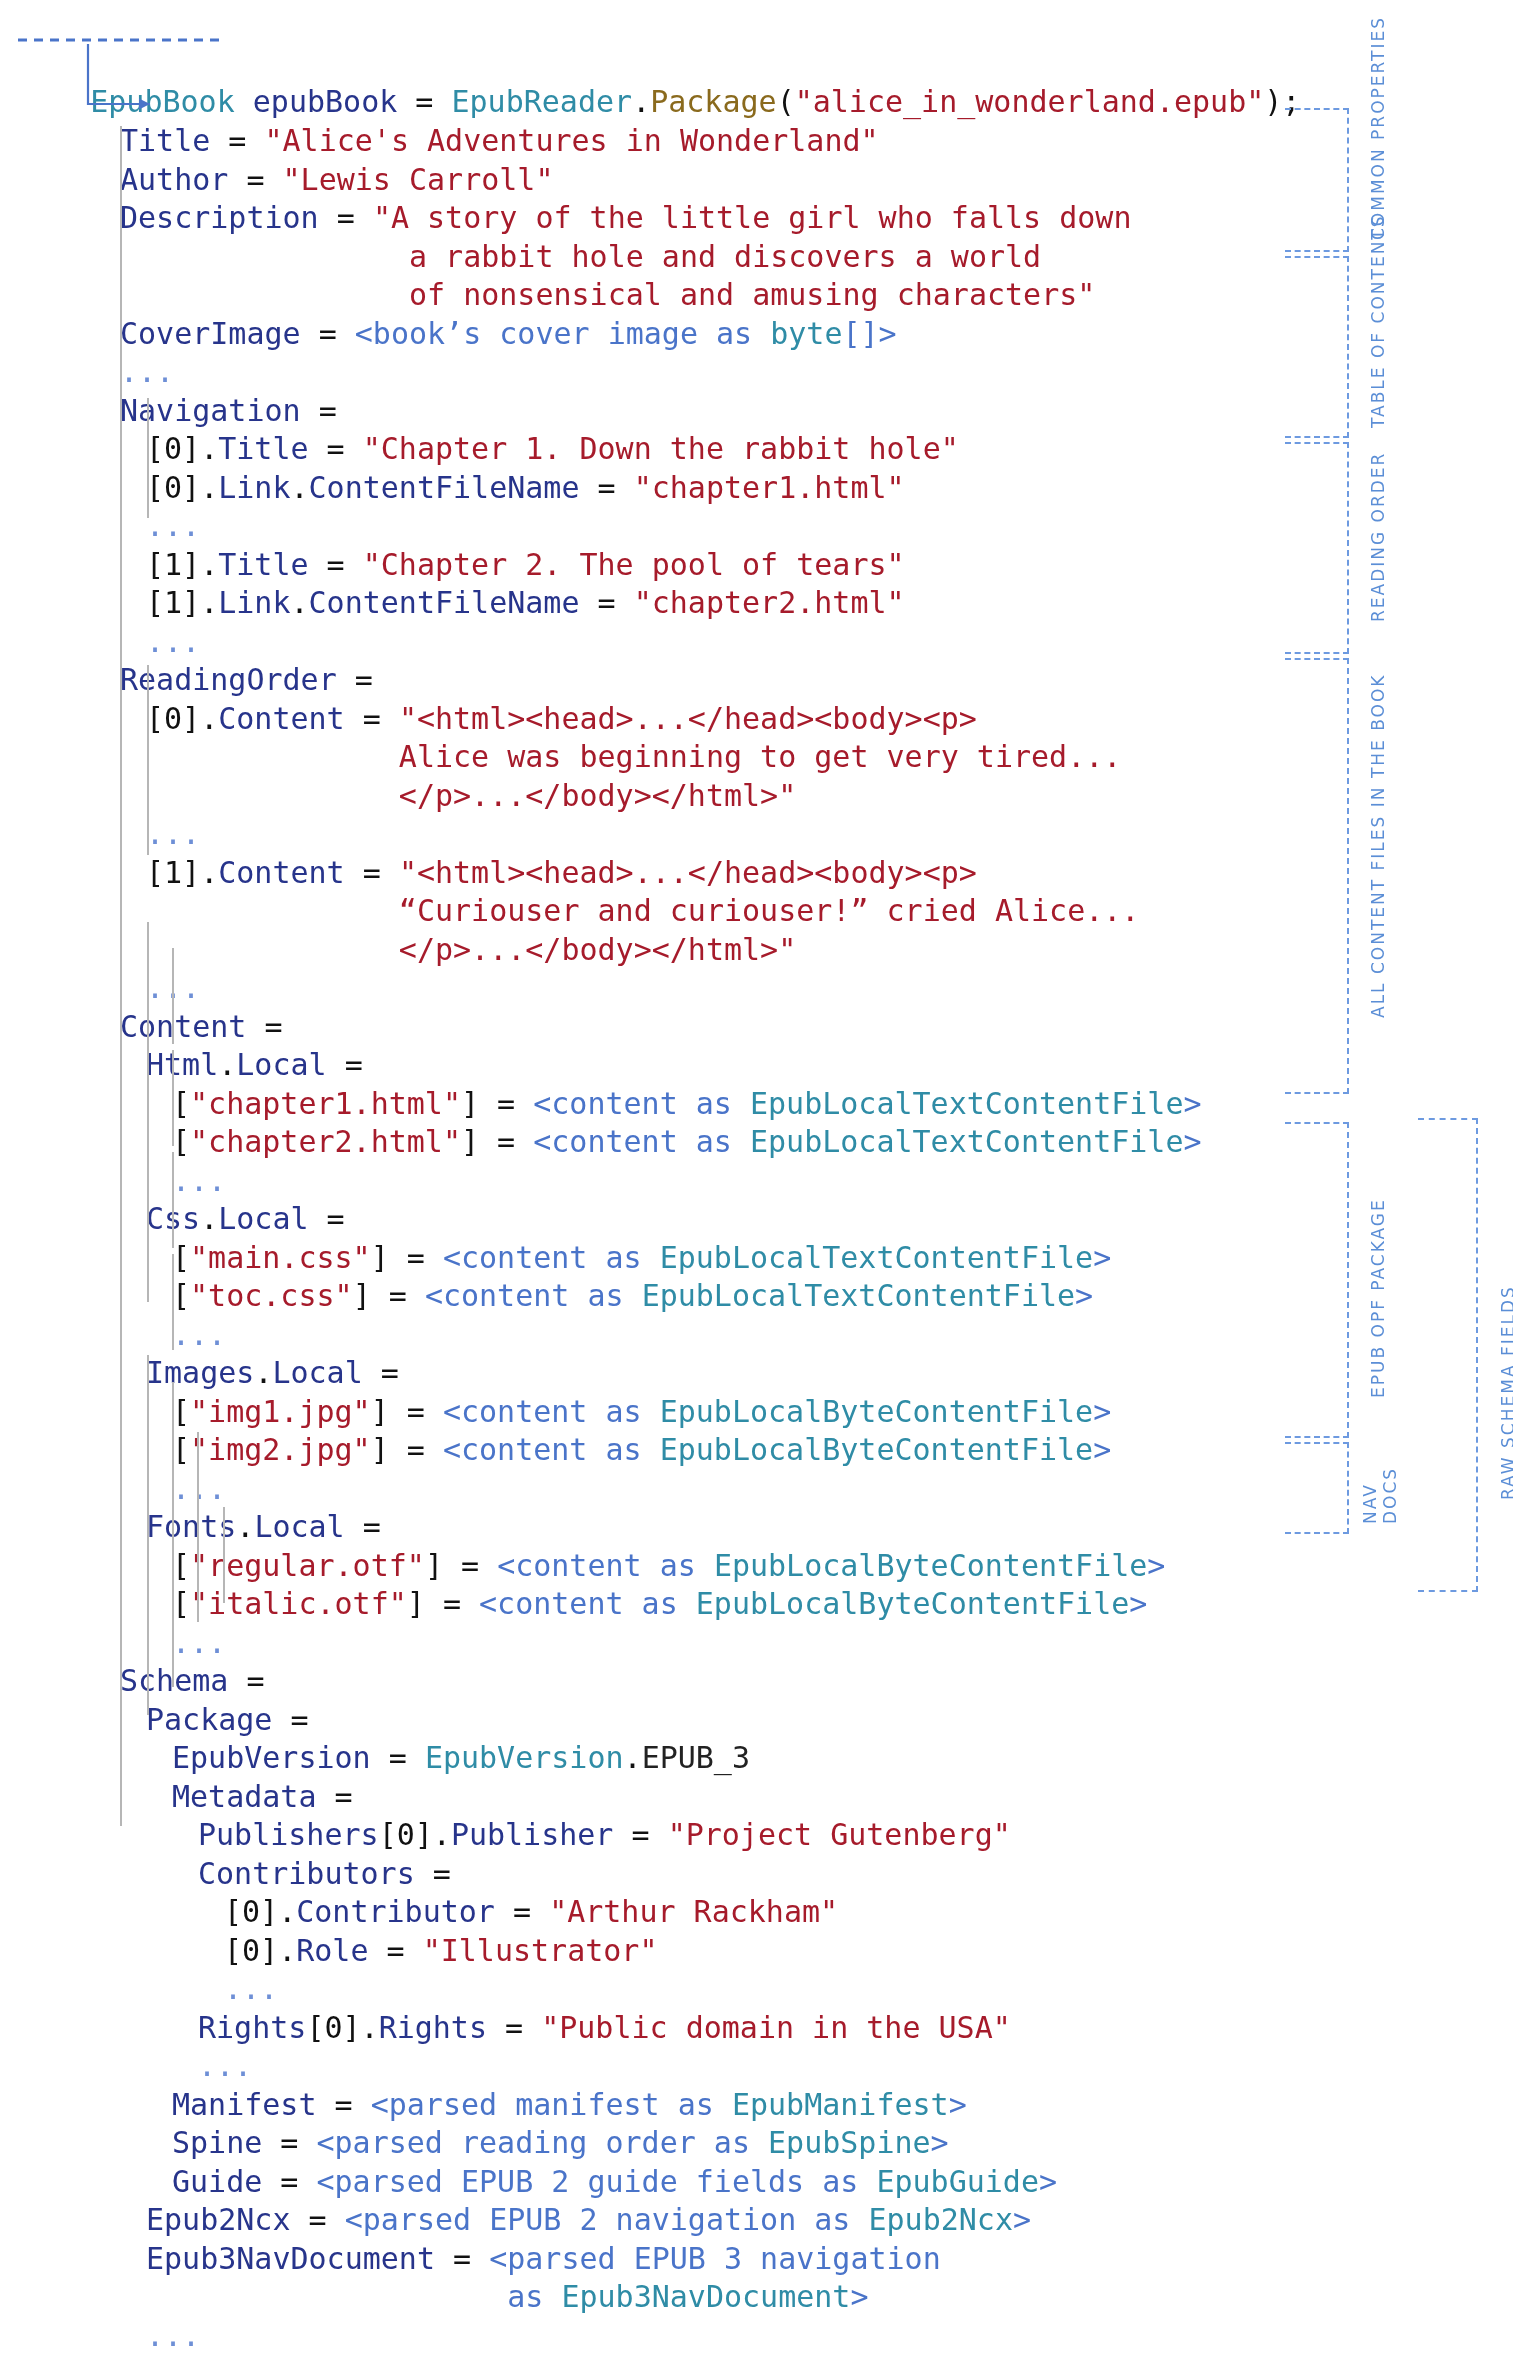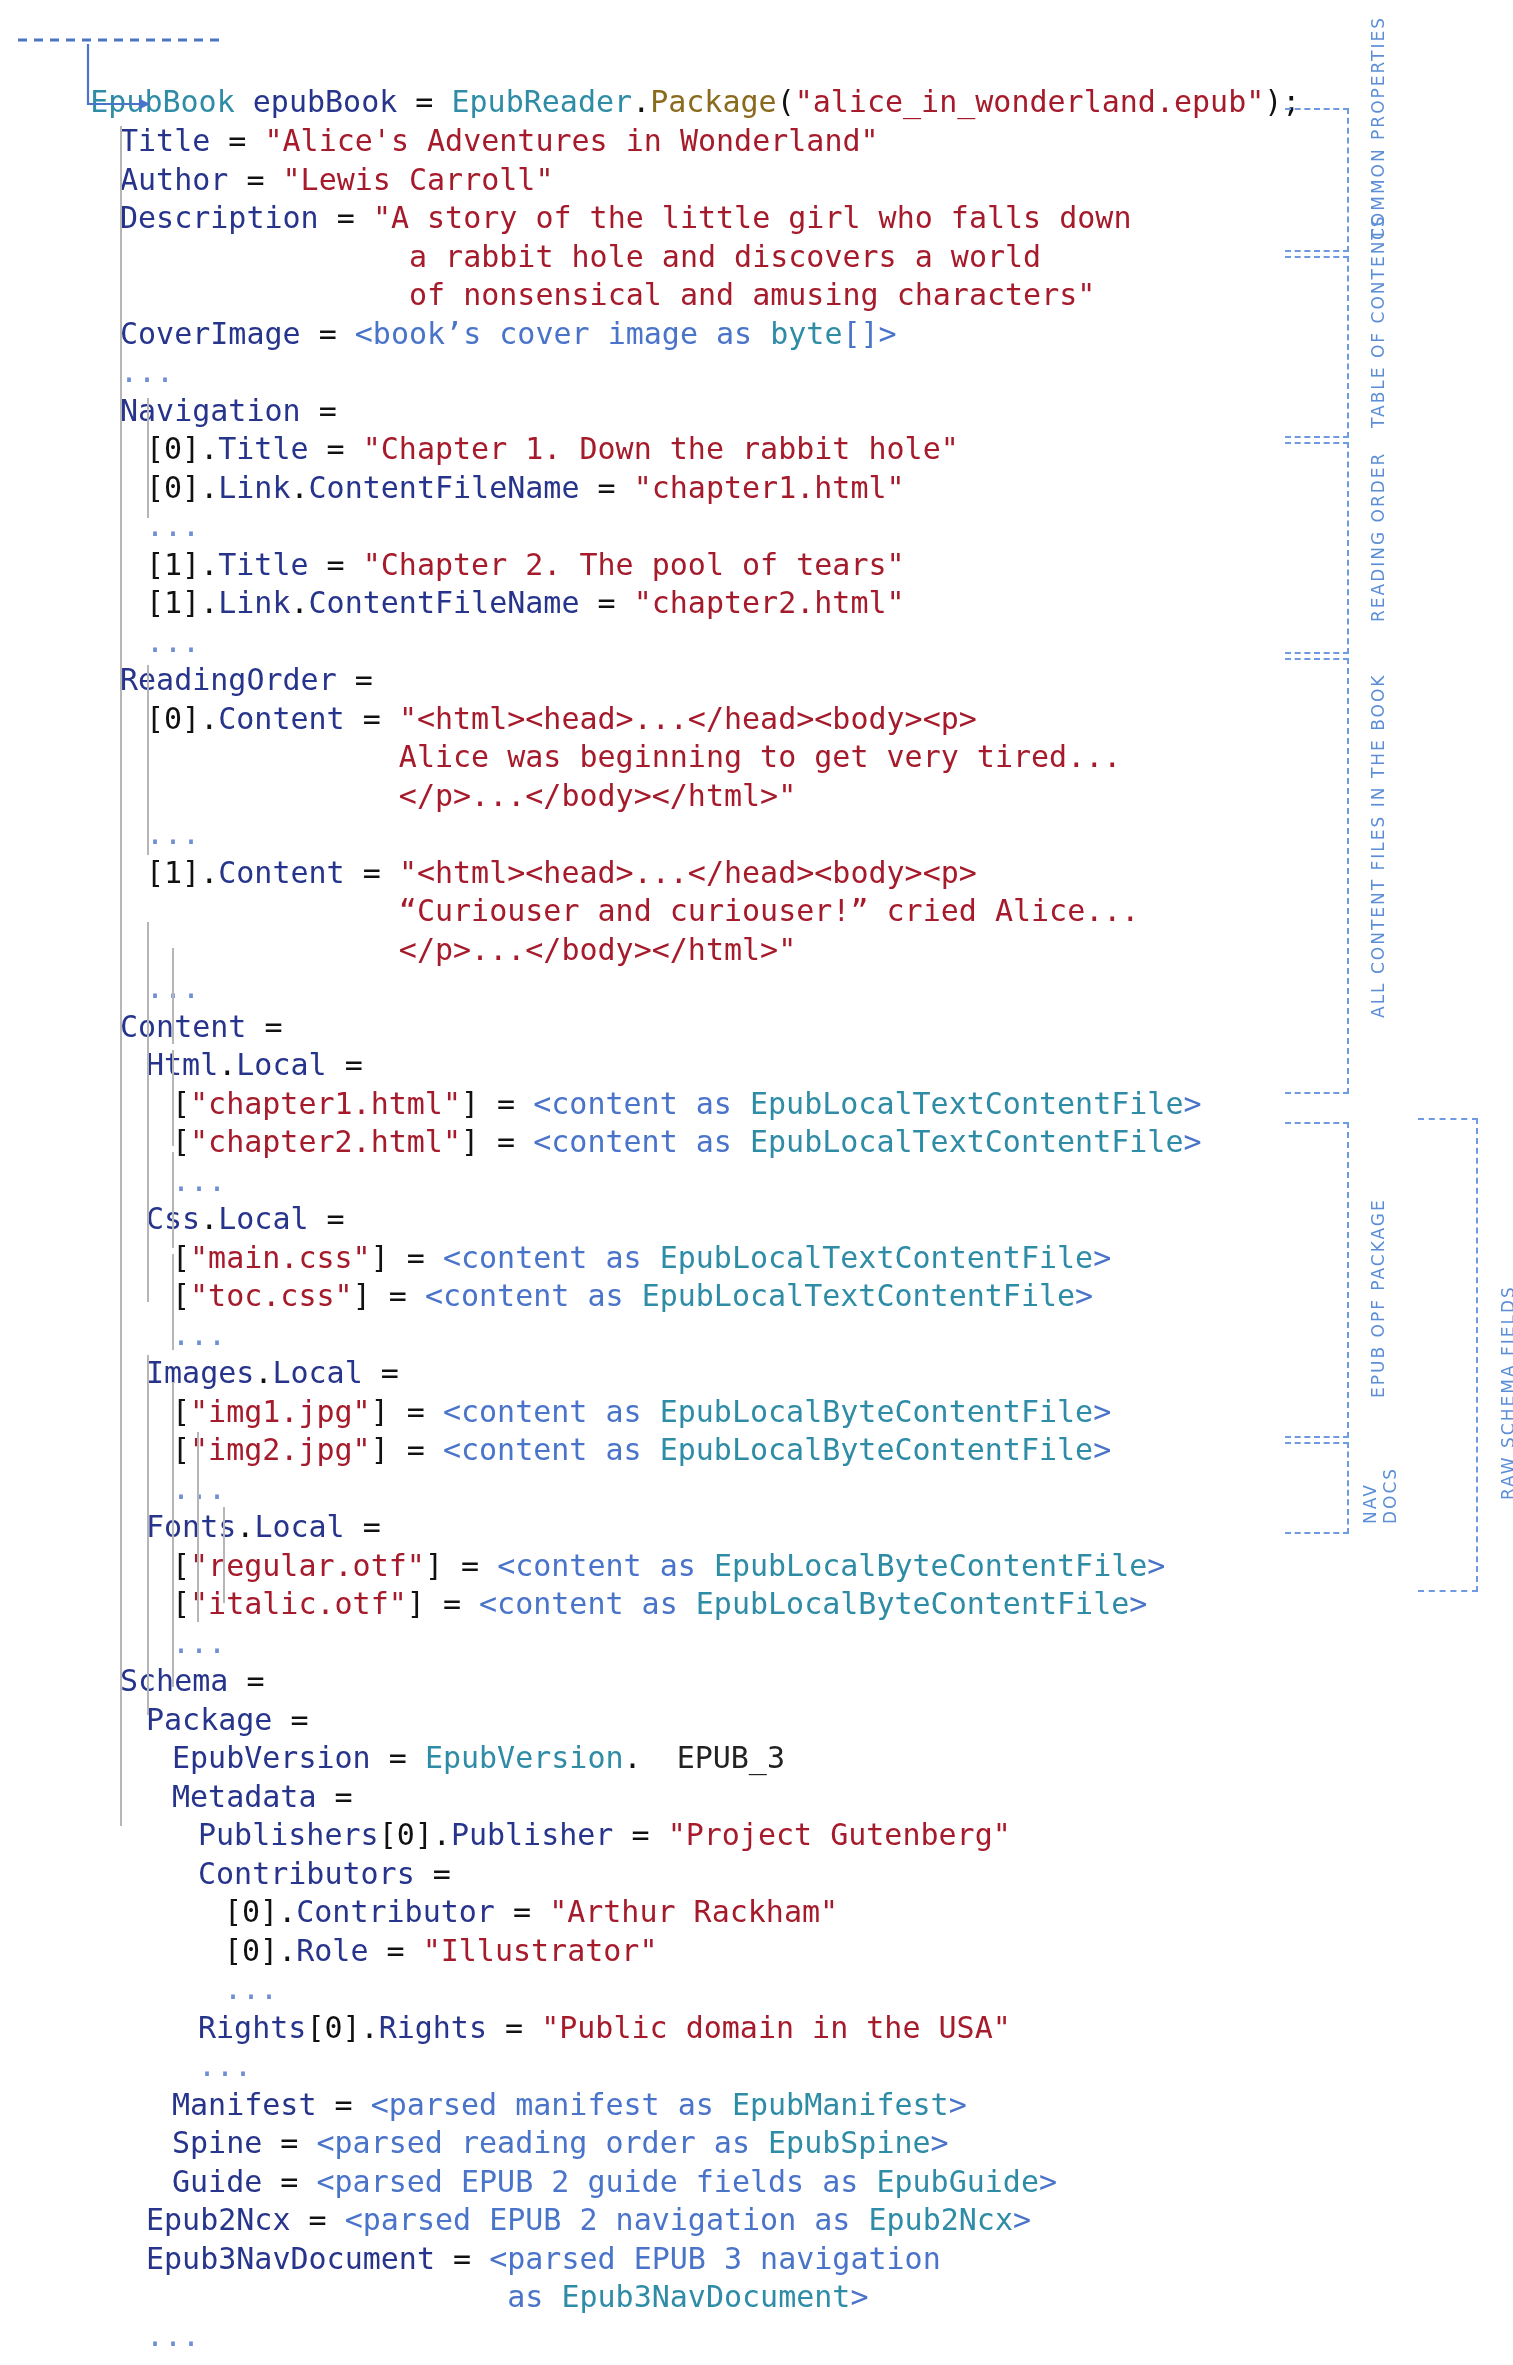--- a/index.html
+++ b/index.html
@@ -18,21 +18,21 @@
 
   
   .t-type {color:#2f8ca6;}   
   .t-var  {color:#27348b;}   
   .t-prop {color:#27348b;}   
   .t-meth {color:#8a6a1d;}   
   .t-str  {color:#a61b2b;}   
   .t-ph   {color:#4a74c9;}   
   .t-punc {color:#111111;}   
   .t-dots {color:#6e8fd6;}   
-  .t-en   {color:#222222;margin-left:35px;}   
+  .t-en   {color:#222222;}   
 
   
   .guide{position:absolute;width:2px;background:#b6b6b6;}
 
   
   .arrow-wrap{position:absolute;left:0;top:0;pointer-events:none;}
 
   
   .bracket{
     position:absolute;

